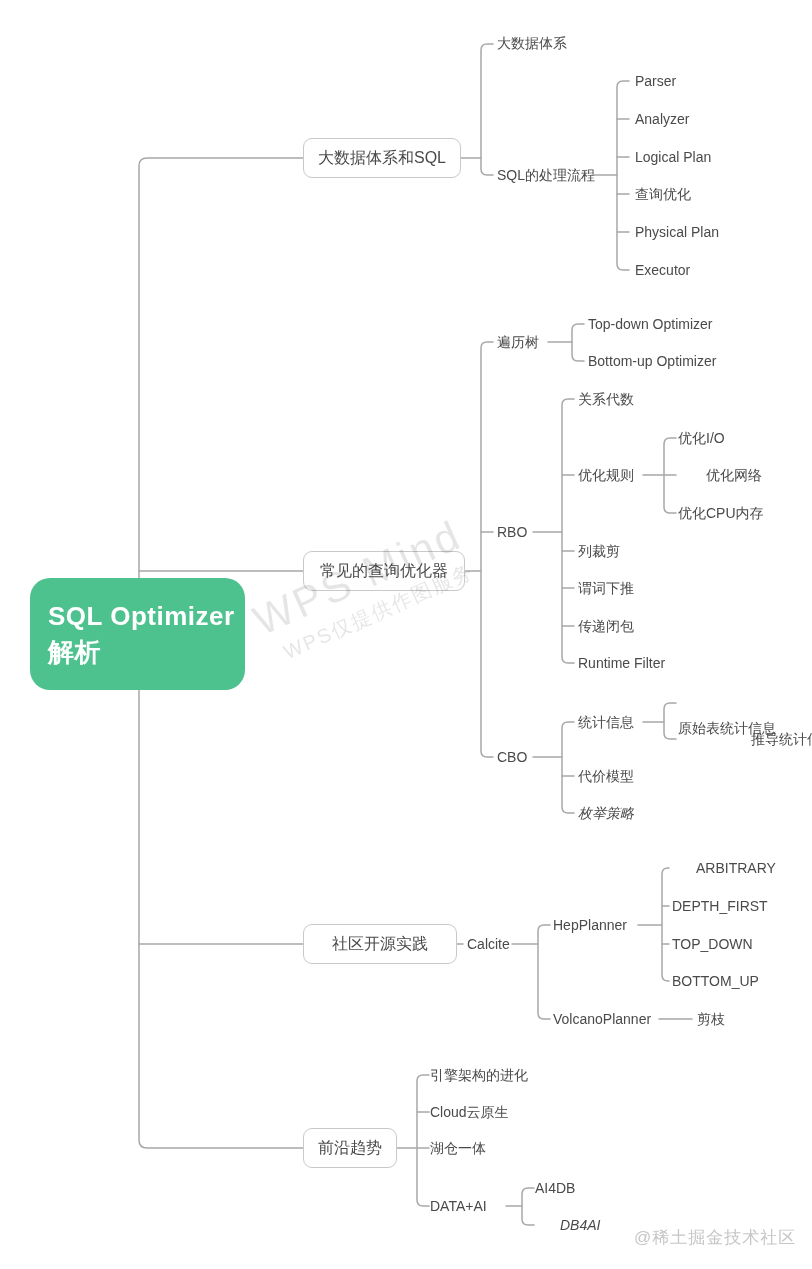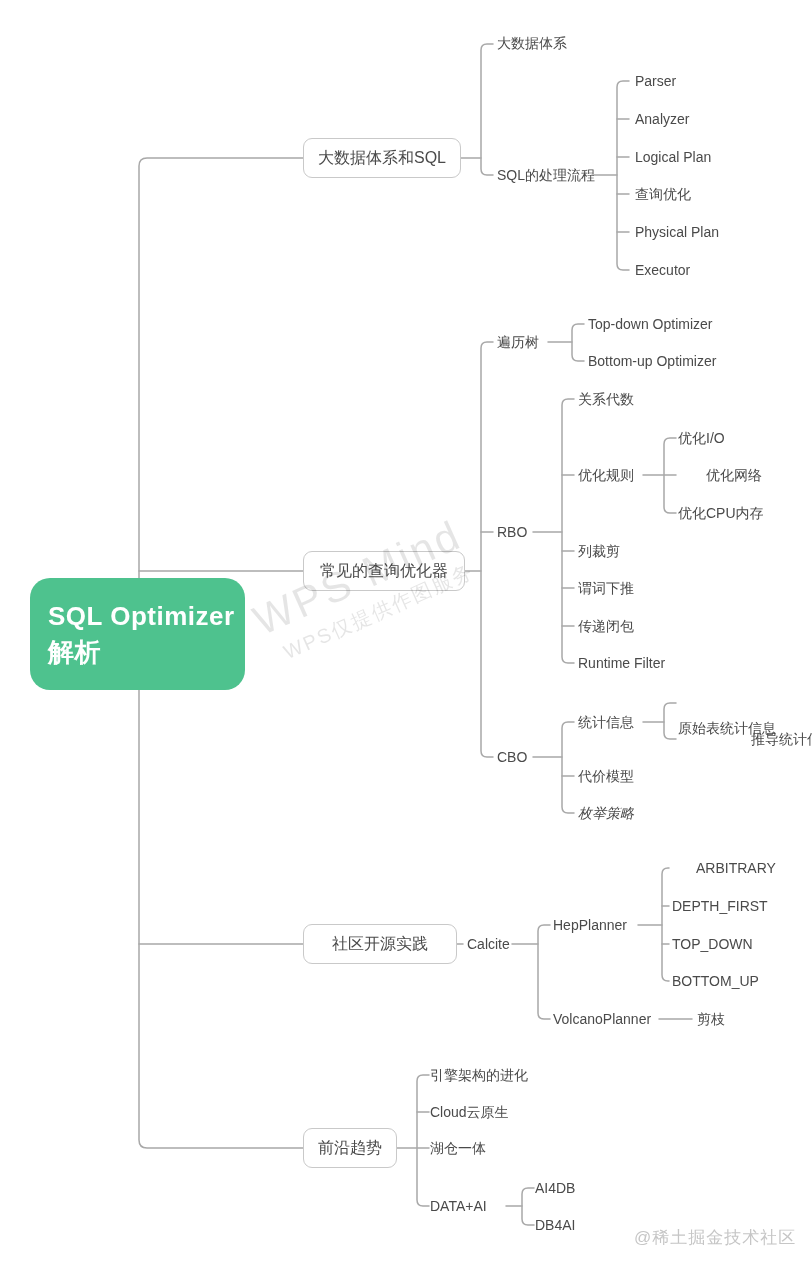--- a/index.html
+++ b/index.html
@@ -153,21 +153,21 @@
   <div class="leaf" style="left:672px;top:933px;">TOP_DOWN</div>
   <div class="leaf" style="left:672px;top:970px;">BOTTOM_UP</div>
   <div class="leaf" style="left:553px;top:1008px;">VolcanoPlanner</div>
   <div class="leaf" style="left:697px;top:1008px;">剪枝</div>
 
   <div class="leaf" style="left:430px;top:1064px;">引擎架构的进化</div>
   <div class="leaf" style="left:430px;top:1101px;">Cloud云原生</div>
   <div class="leaf" style="left:430px;top:1137px;">湖仓一体</div>
   <div class="leaf" style="left:430px;top:1195px;">DATA+AI</div>
   <div class="leaf" style="left:535px;top:1177px;">AI4DB</div>
-  <div class="leaf" style="left:535px;top:1214px;">DB4AI</div>
+  <div class="leaf" style="left:560px;top:1214px;font-style:italic;">DB4AI</div>
 
   <div class="watermark">
     <div class="wm1">WPS Mind</div>
     <div class="wm2">WPS仅提供作图服务</div>
   </div>
 
   <div class="credit">@稀土掘金技术社区</div>
 
 </div>
 

